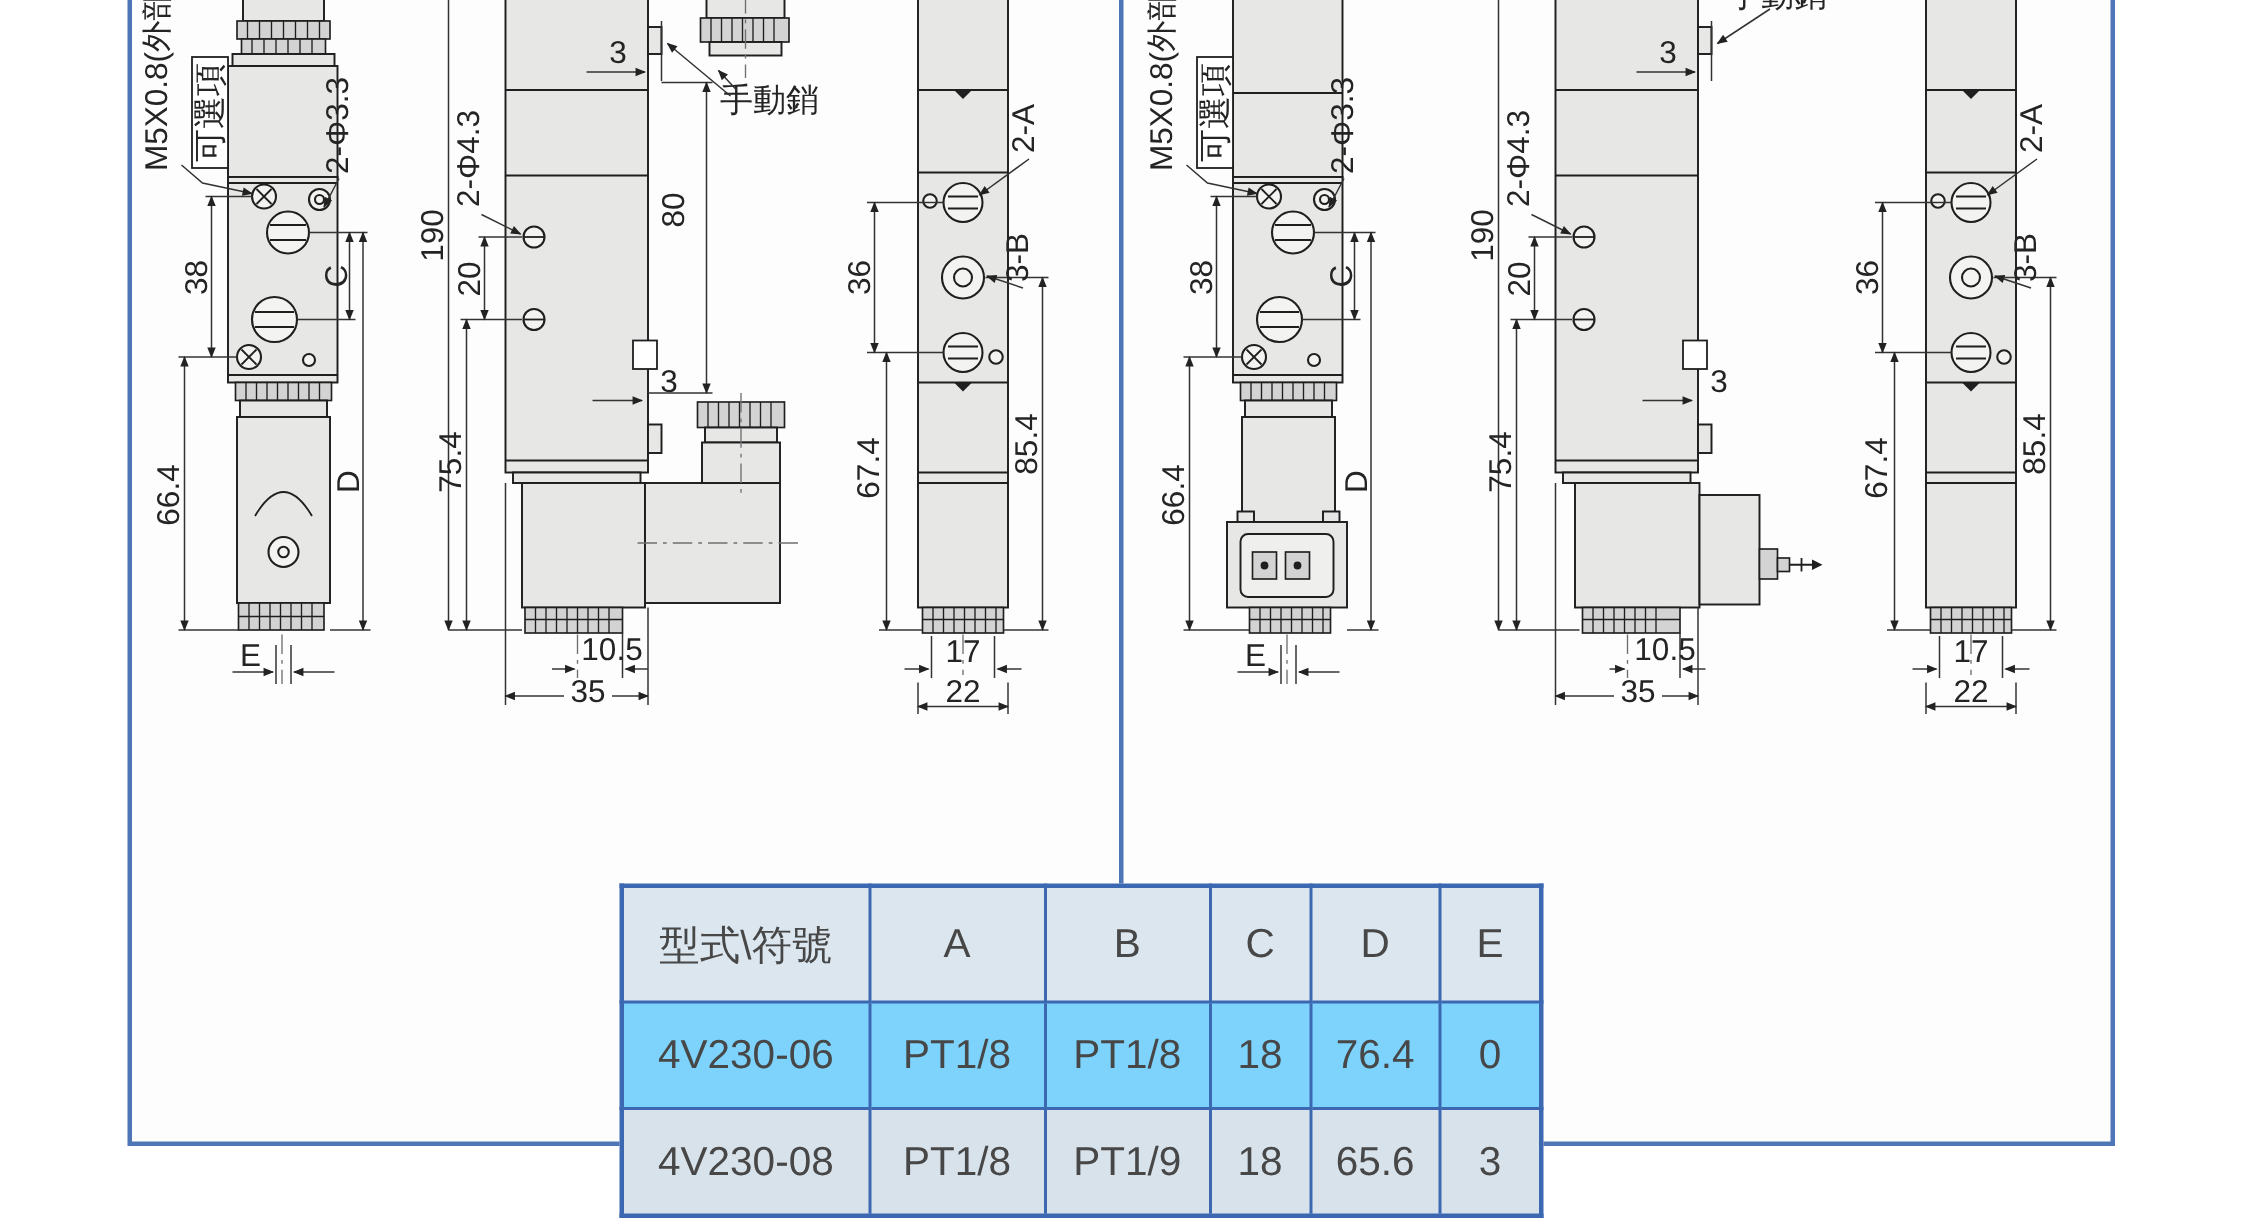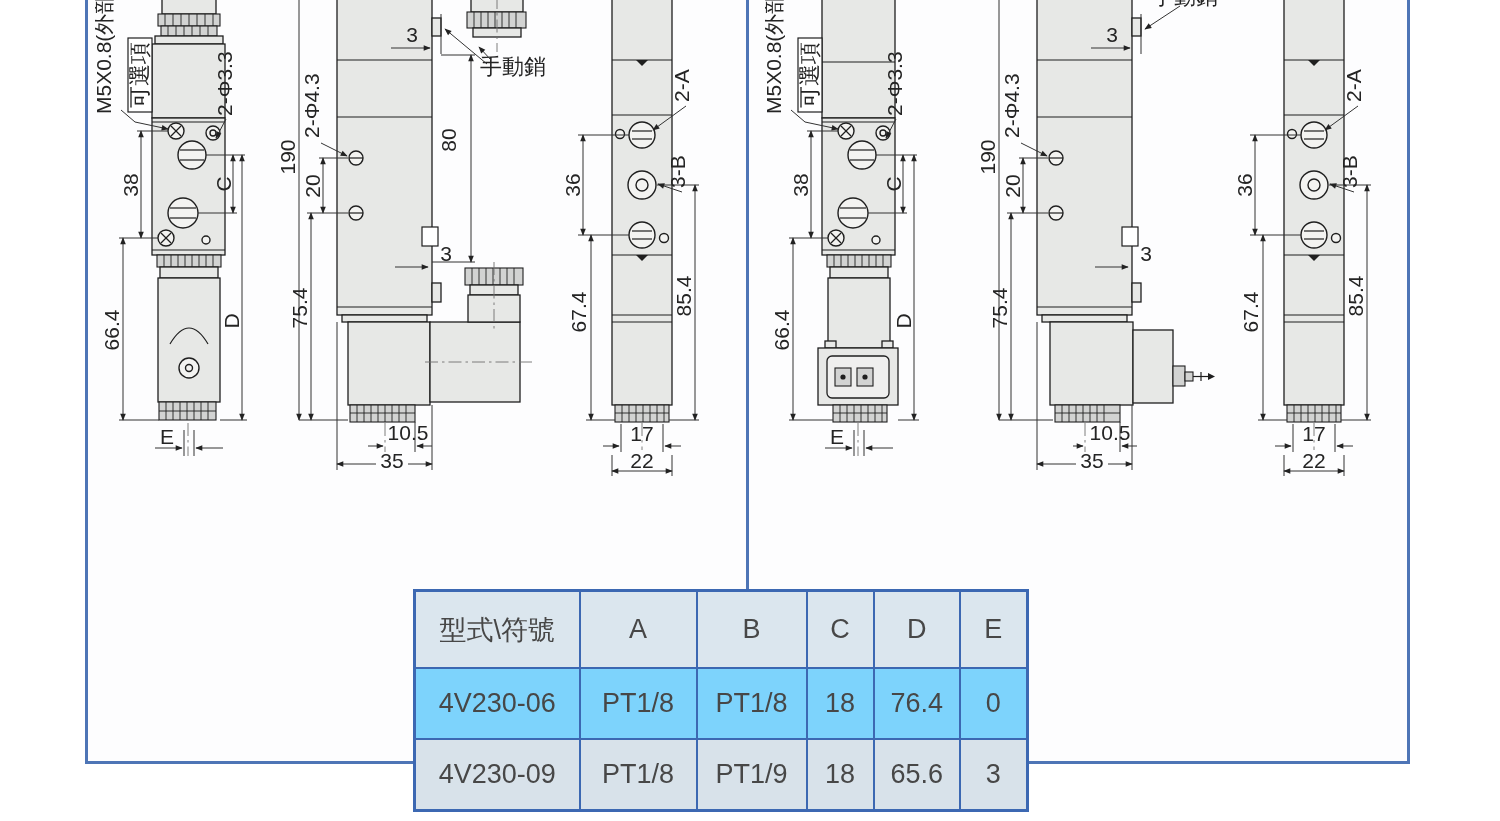--- a/index.html
+++ b/index.html
@@ -575,21 +575,21 @@
       </tr>
       <tr class="r1">
         <td>4V230-06</td>
         <td>PT1/8</td>
         <td>PT1/8</td>
         <td>18</td>
         <td>76.4</td>
         <td>0</td>
       </tr>
       <tr class="r2">
-        <td>4V230-09</td>
+        <td>4V230-08</td>
         <td>PT1/8</td>
         <td>PT1/9</td>
         <td>18</td>
         <td>65.6</td>
         <td>3</td>
       </tr>
     </tbody>
       </table>
   </div>
 </div>

